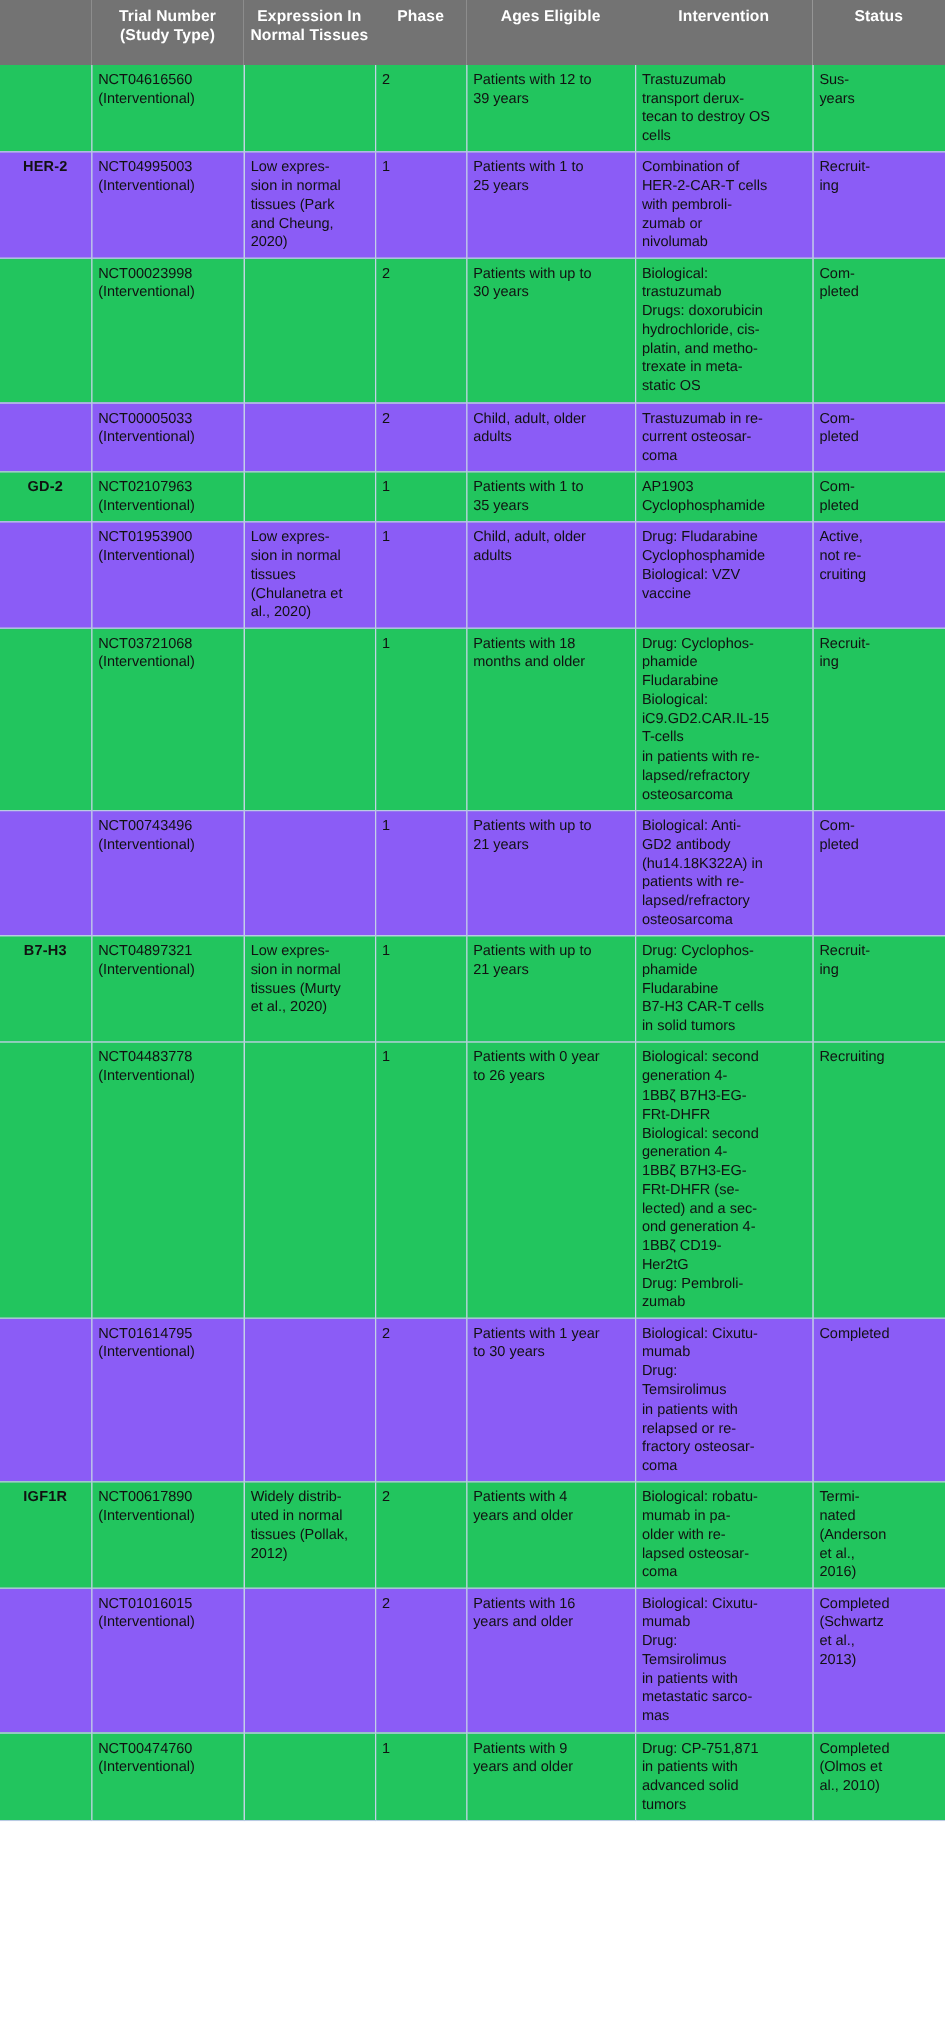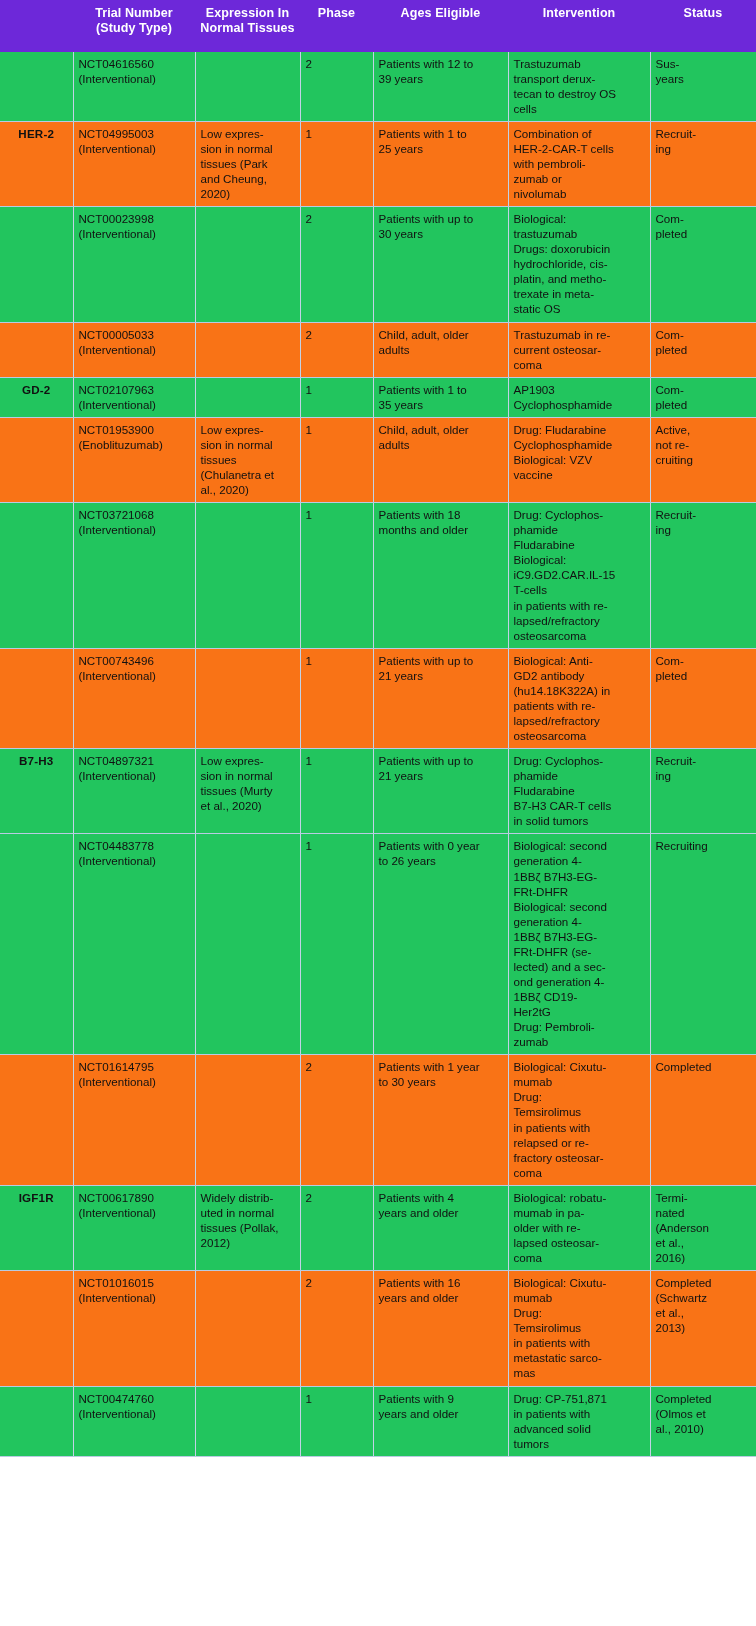--- a/index.html
+++ b/index.html
@@ -19,21 +19,21 @@
   }
   #trial-table col.c-target   { width: 73px; }
   #trial-table col.c-trial    { width: 122px; }
   #trial-table col.c-express  { width: 105px; }
   #trial-table col.c-phase    { width: 73px; }
   #trial-table col.c-ages     { width: 135px; }
   #trial-table col.c-interv   { width: 142px; }
   #trial-table col.c-status   { width: 106px; }
 
   #trial-table thead th {
-    background: #6d28d9;
+    background: #737373;
     color: #ffffff;
     font-size: 12.5px;
     font-weight: bold;
     text-align: center;
     vertical-align: top;
     padding: 6px 5px 16px 5px;
     line-height: 1.18;
     border: none;
     letter-spacing: 0.1px;
   }
@@ -46,21 +46,21 @@
     vertical-align: top;
     padding: 4px 5px 5px 5px;
     border-right: 1px solid #c2d2e6;
     border-bottom: 1px solid #b9cbe2;
     word-wrap: break-word;
     overflow-wrap: break-word;
     white-space: pre-line;
   }
   #trial-table tbody td:last-child { border-right: none; }
   #trial-table tbody tr.shaded td { background: #22c55e; }
-  #trial-table tbody tr.plain  td { background: #f97316; }
+  #trial-table tbody tr.plain  td { background: #8b5cf6; }
 
   td.target-cell {
     font-weight: bold;
     font-size: 12.2px;
     text-align: center;
     padding-left: 2px;
     padding-right: 2px;
     letter-spacing: 0.2px;
   }
   td.phase-cell { text-align: left; }
@@ -169,21 +169,21 @@
         <td>Patients with 1 to
 35 years</td>
         <td>AP1903
 Cyclophosphamide</td>
         <td>Com-
 pleted</td>
       </tr>
       <tr class="plain">
         <td class="target-cell"></td>
         <td>NCT01953900
-(Enoblituzumab)</td>
+(Interventional)</td>
         <td>Low expres-
 sion in normal
 tissues
 (Chulanetra et
 al., 2020)</td>
         <td class="phase-cell">1</td>
         <td>Child, adult, older
 adults</td>
         <td>Drug: Fludarabine
 Cyclophosphamide

